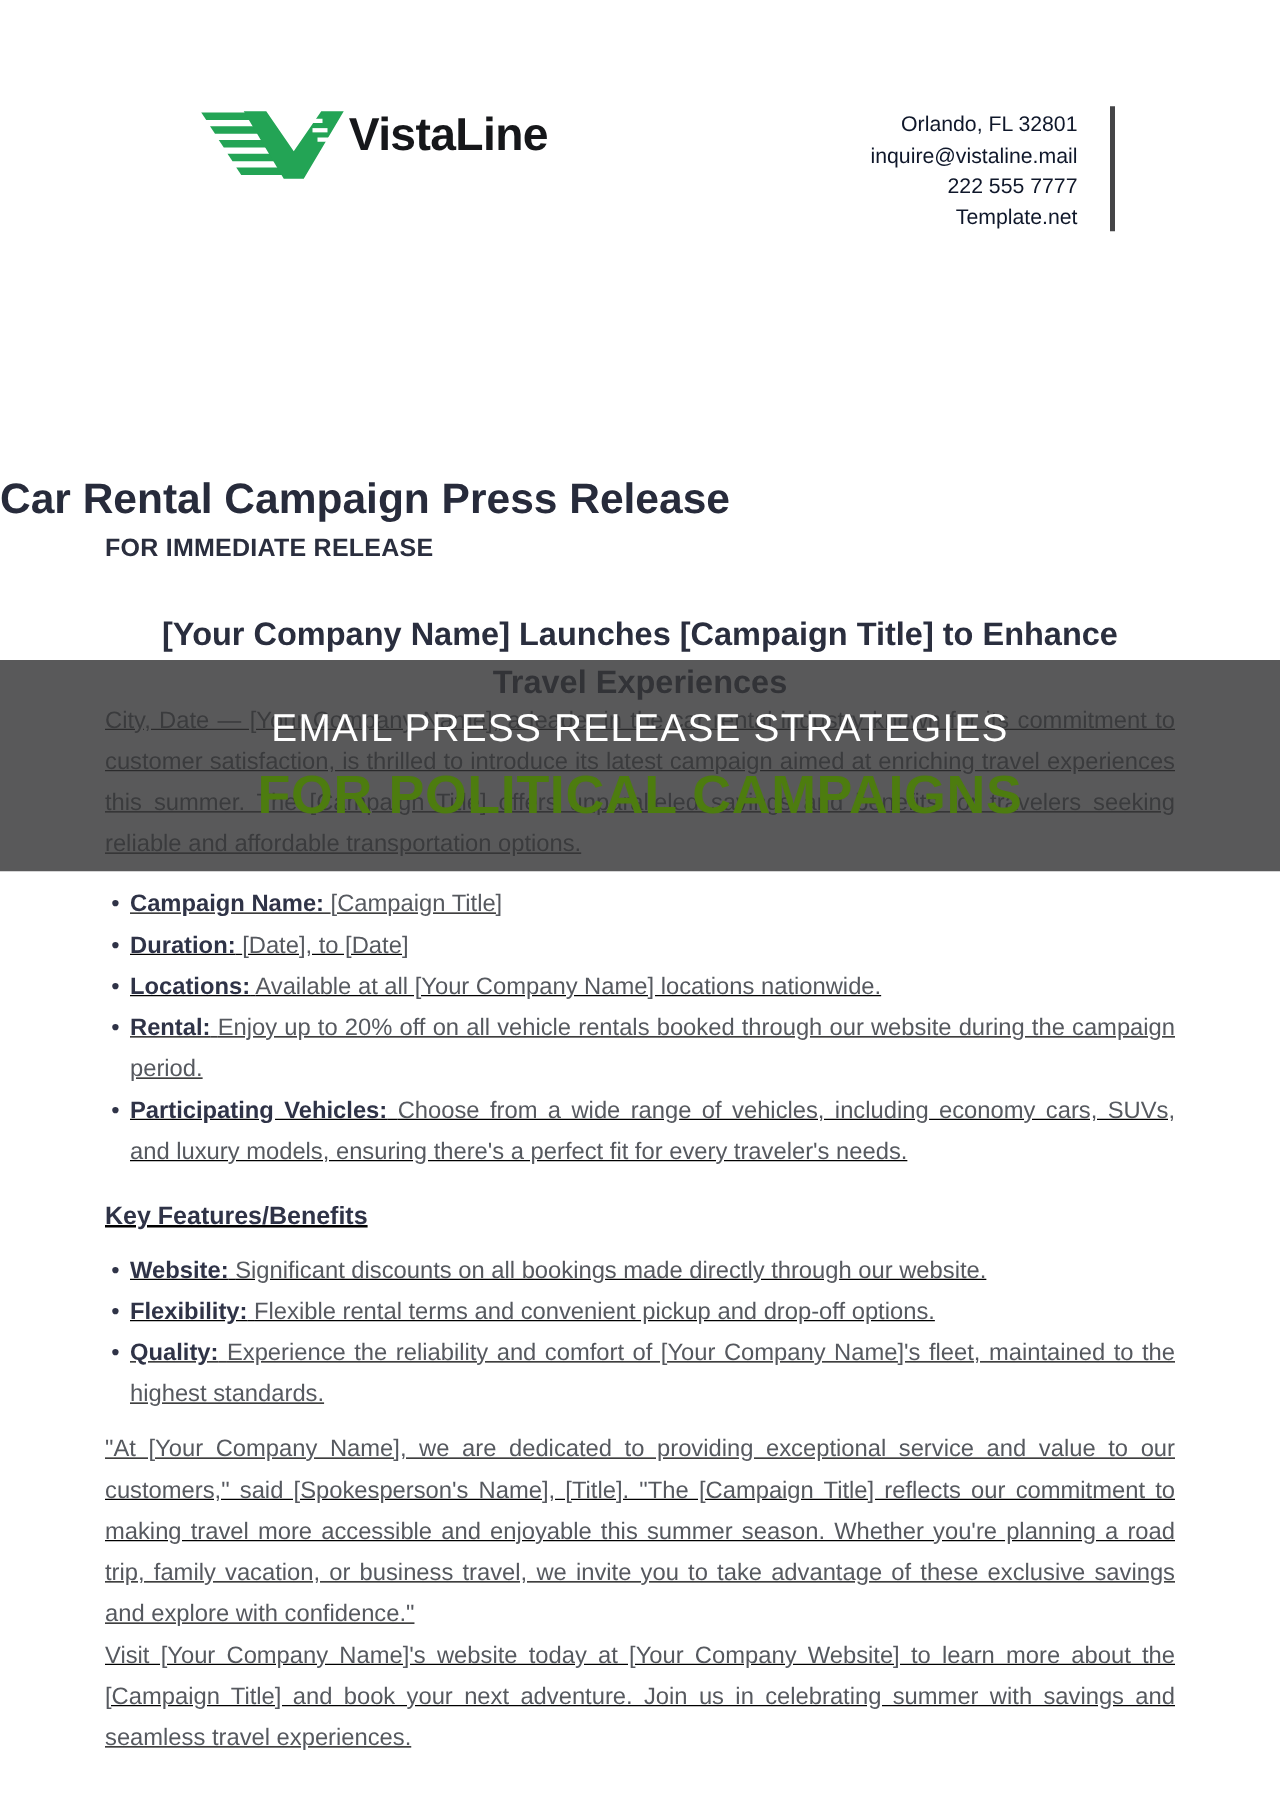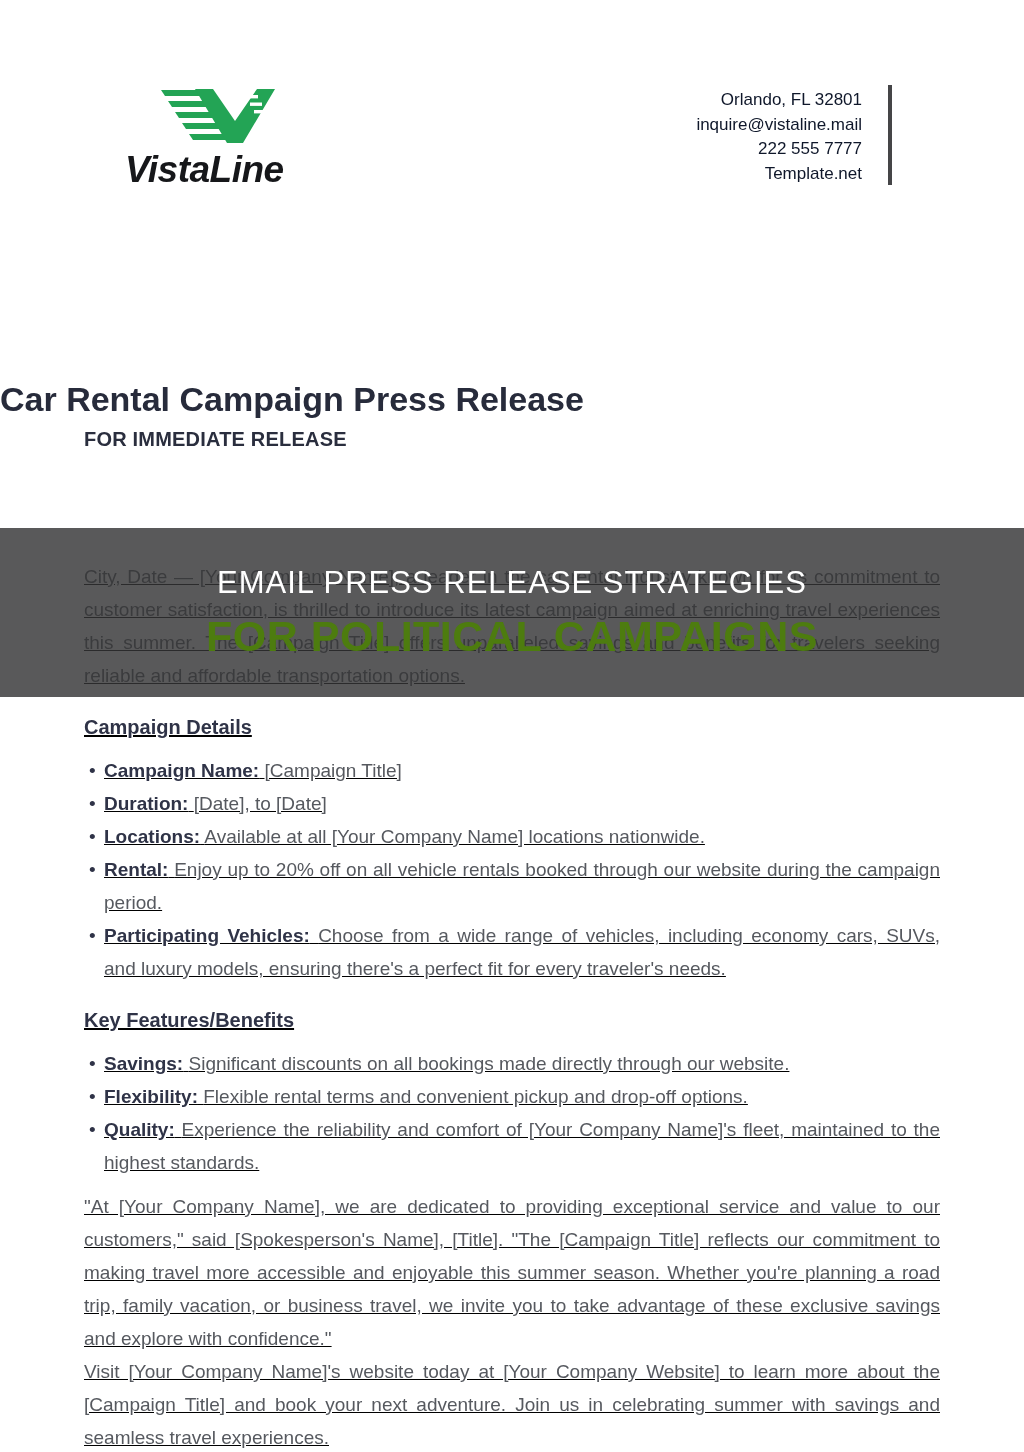--- a/index.html
+++ b/index.html
@@ -11,21 +11,21 @@
     background:#ffffff;
     font-family:"Liberation Sans", sans-serif;
     overflow:hidden;
   }
 
   
   .header {
     position:absolute; top:85px; left:125px; right:132px;
     display:flex; justify-content:space-between; align-items:flex-start;
   }
-  .brand { display:flex; flex-direction:column;font-style:italic; }
+  .brand { display:flex; flex-direction:row; }
   .brand svg { margin-left:26px; display:block; }
   .brand-name {
     margin-top:2px;
     font-size:37px; font-weight:800; letter-spacing:-0.5px;
     color:#16171a;
   }
   .contact { display:flex; align-items:flex-start; }
   .contact-lines {
     text-align:right;
     font-size:17px; line-height:24.5px; font-weight:500;
@@ -136,26 +136,29 @@
         <div>Template.net</div>
       </div>
       <div class="contact-bar"></div>
     </div>
   </div>
 
   <h1 class="doc-title">Car Rental Campaign Press Release</h1>
 
   <div class="release-label">FOR IMMEDIATE RELEASE</div>
 
+  <h2 class="headline">
+    <span>[Your Company Name] Launches [Campaign Title] to Enhance</span>
+    <span>Travel Experiences</span>
+  </h2>
 
   <div class="flow">
 
     <p class="para">City, Date — [Your Company Name], a leader in the car rental industry known for its commitment to customer satisfaction, is thrilled to introduce its latest campaign aimed at enriching travel experiences this summer. The [Campaign Title] offers unparalleled savings and benefits for travelers seeking reliable and affordable transportation options.</p>
 
-    <h3 class="section-heading">Campaign Details</h3>
     <ul class="bullets">
       <li>
         <b>Campaign Name:</b>
         <span>[Campaign Title]</span>
       </li>
       <li>
         <b>Duration:</b>
         <span>[Date], to [Date]</span>
       </li>
       <li>
@@ -168,21 +171,21 @@
       </li>
       <li>
         <b>Participating Vehicles:</b>
         <span>Choose from a wide range of vehicles, including economy cars, SUVs, and luxury models, ensuring there's a perfect fit for every traveler's needs.</span>
       </li>
     </ul>
 
     <h3 class="section-heading">Key Features/Benefits</h3>
     <ul class="bullets">
       <li>
-        <b>Savings:</b>
+        <b>Website:</b>
         <span>Significant discounts on all bookings made directly through our website.</span>
       </li>
       <li>
         <b>Flexibility:</b>
         <span>Flexible rental terms and convenient pickup and drop-off options.</span>
       </li>
       <li>
         <b>Quality:</b>
         <span>Experience the reliability and comfort of [Your Company Name]'s fleet, maintained to the highest standards.</span>
       </li>

